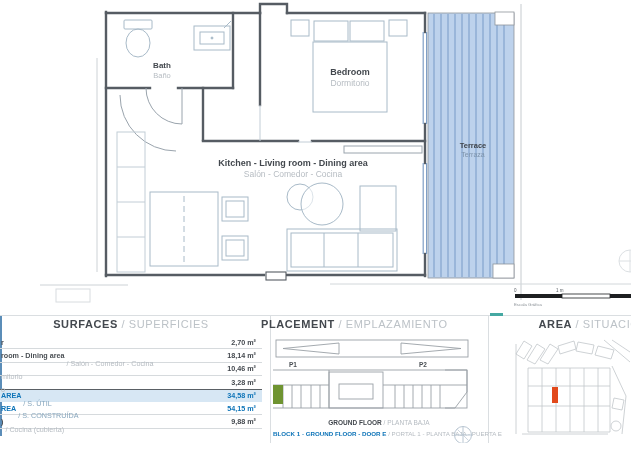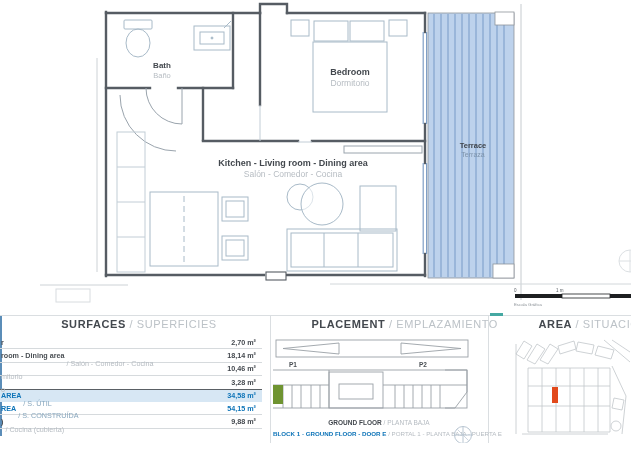--- a/index.html
+++ b/index.html
@@ -13,22 +13,22 @@
   .teal-accent{left:490px;top:313px;width:13px;height:3px;background:#45a8a2;}
   .vsep{top:316px;width:1px;height:132px;background:#dadee1;}
   .vsep.s1{left:270px;}
   .vsep.s2{left:488px;}
   .blue-edge{left:0;top:316px;width:2px;height:120px;background:#5b8db8;}
 
   
   .ptitle{position:absolute;top:318px;font-size:11px;letter-spacing:.6px;color:#43484e;
           font-weight:bold;white-space:nowrap;}
   .ptitle .sub{font-weight:normal;color:#bcc2c7;}
-  .t-surfaces{left:8px;width:262px;text-align:center;}
-  .t-placement{left:284px;width:214px;text-align:right;}
+  .t-surfaces{left:0;width:262px;text-align:center;}
+  .t-placement{left:261px;width:214px;text-align:left;}
   .t-area{left:498px;width:150px;text-align:right;}
 
   
   .stable{position:absolute;left:0;top:336px;width:262px;}
   .srow{display:flex;align-items:center;height:12.4px;padding:0 6px 0 1px;font-size:7.2px;}
   .srow .len{font-weight:bold;color:#4a4f54;white-space:pre;}
   .srow .les{color:#b6bcc2;white-space:pre;margin-top:15px;}
   .srow .val{margin-left:auto;font-weight:bold;color:#43484e;white-space:pre;}
   .srow.u{border-bottom:1px solid #d6dadd;}
   .srow.ud{border-bottom:1px solid #5a6065;}

